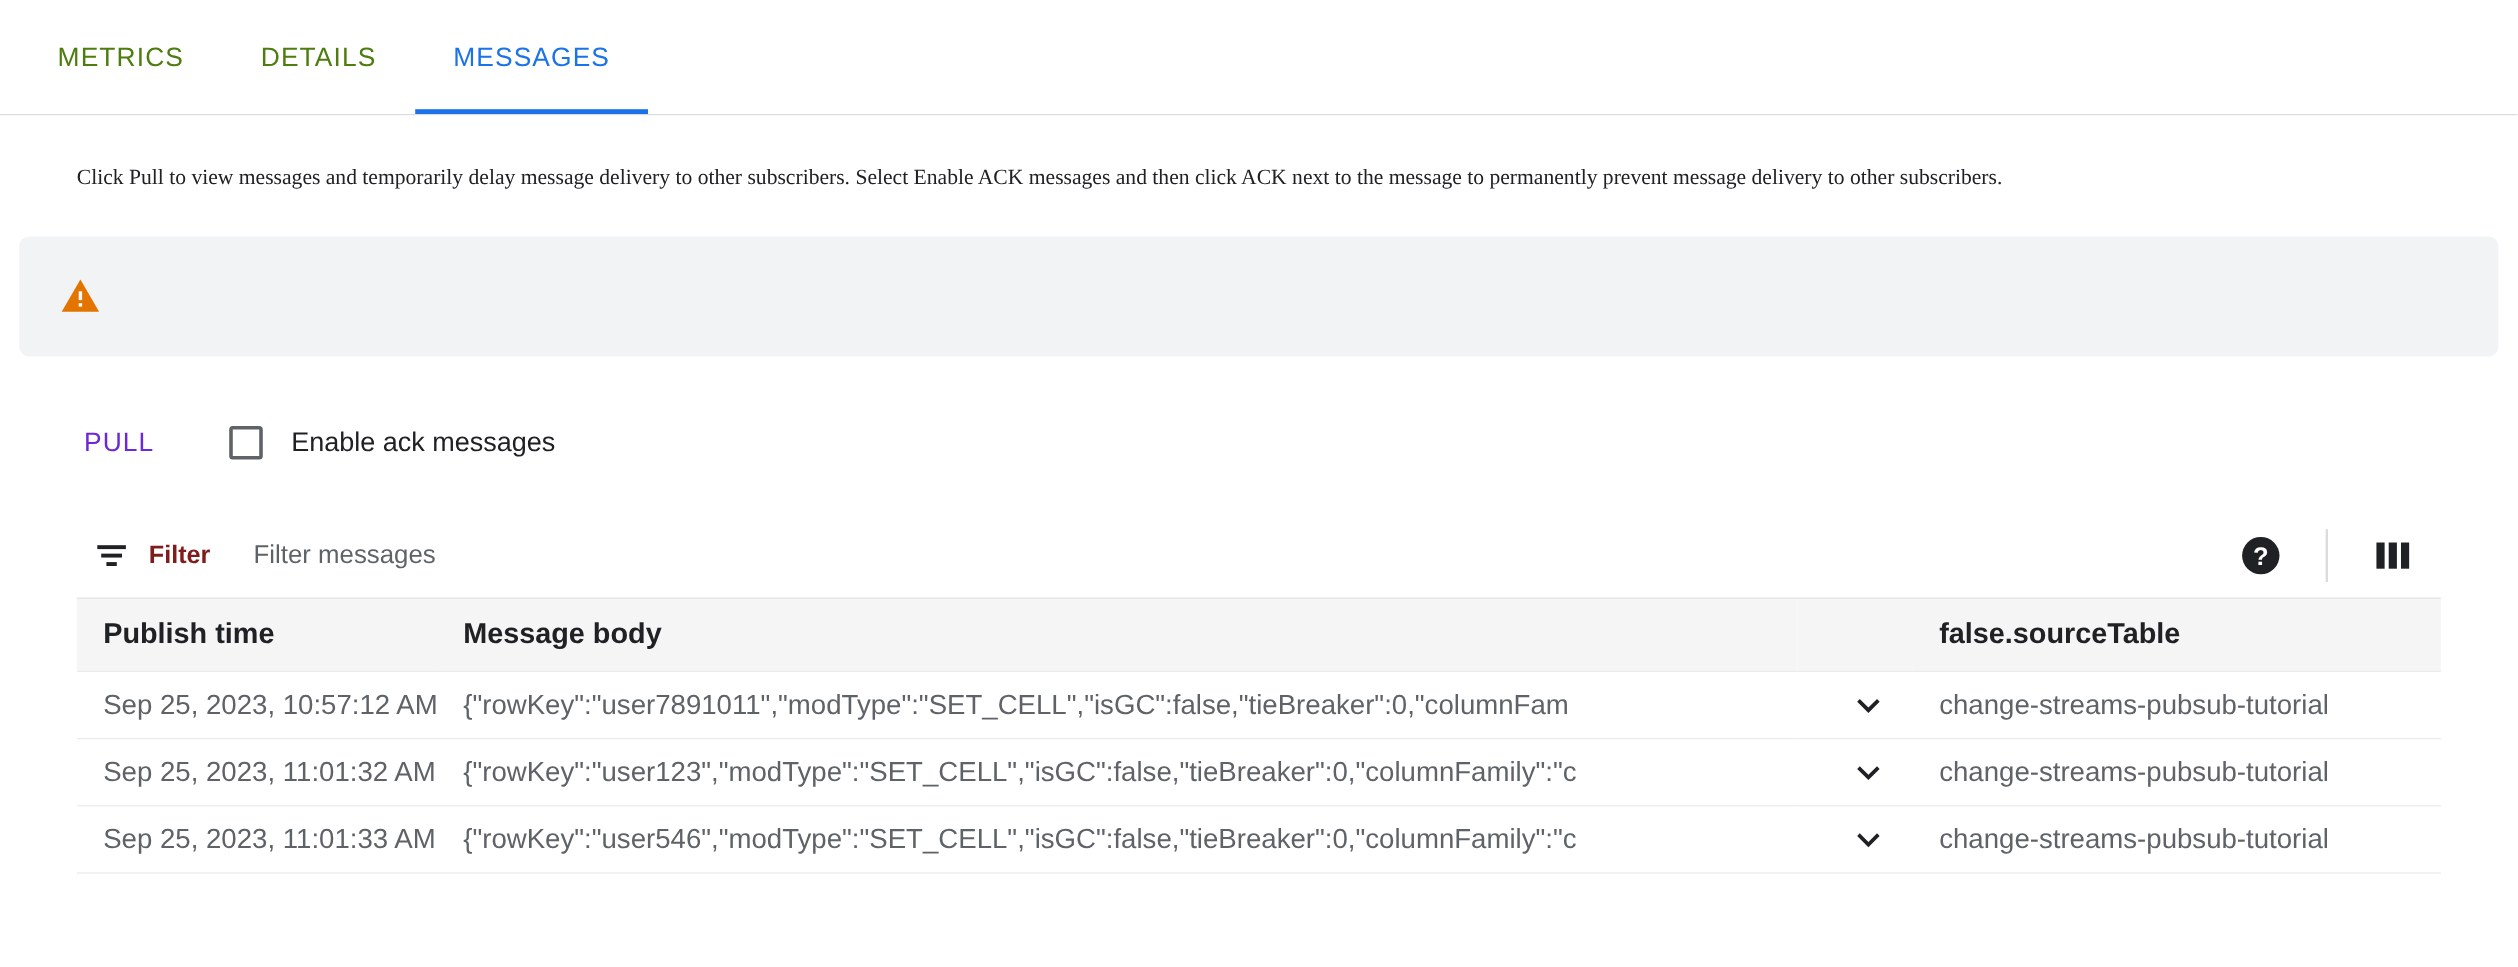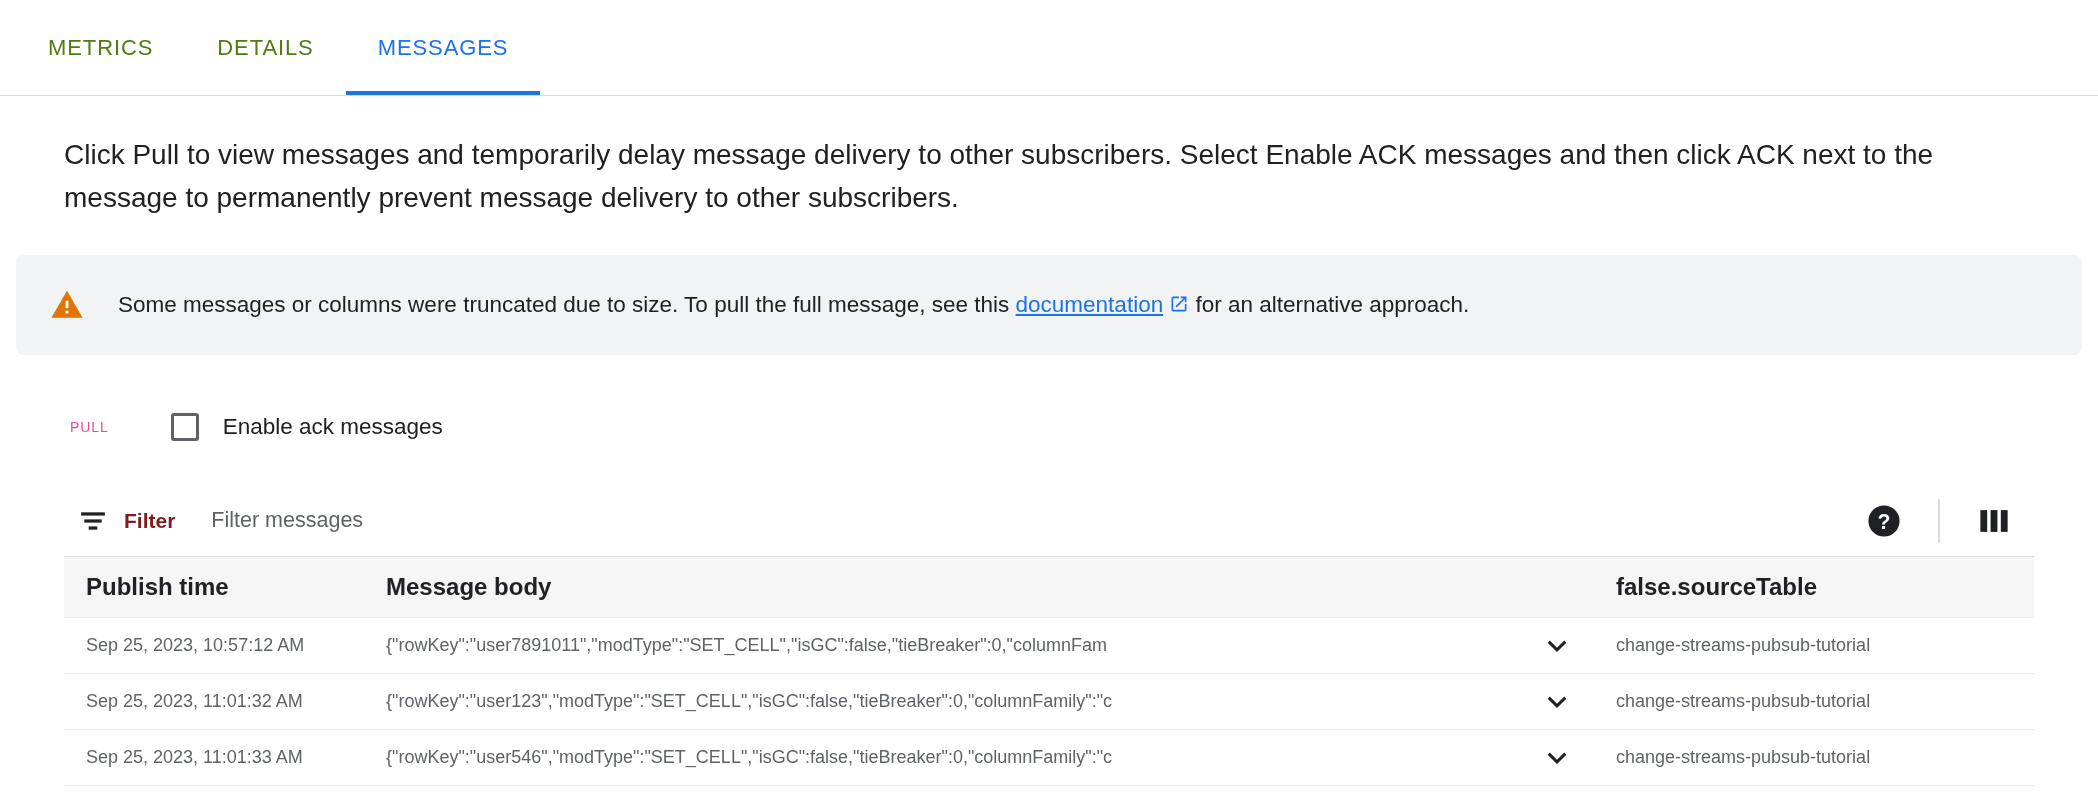--- a/index.html
+++ b/index.html
@@ -44,24 +44,25 @@
     content: "";
     position: absolute;
     left: 0; right: 0; bottom: 0;
     height: 4px;
     background: #1a73e8;
   }
 
   
   .intro {
     margin: 38px 64px 0 64px;
-    font-size: 28px;
+    font-size: 18px;
     line-height: 1.52;
     color: #202124;
     max-width: 1900px;
+    font-family: Liberation Serif, serif;
   }
 
   
   .banner {
     margin: 36px 16px 0 16px;
     background: #f1f3f4;
     border-radius: 8px;
     height: 100px;
     display: flex;
     align-items: center;
@@ -91,24 +92,24 @@
 
   
   .pullrow {
     display: flex;
     align-items: center;
     margin: 46px 0 0 0;
     padding-left: 64px;
     height: 52px;
   }
   .pull-btn {
-    font-size: 14px;
+    font-size: 22px;
     font-weight: 500;
     letter-spacing: 0.9px;
-    color: #ec4899;
+    color: #6d28d9;
     background: transparent;
     border: none;
     padding: 10px 6px;
     cursor: pointer;
     font-family: inherit;
   }
   .ack-wrap {
     display: flex;
     align-items: center;
     margin-left: 56px;
@@ -179,21 +180,21 @@
     text-align: left;
     font-size: 24px;
     font-weight: 700;
     color: #202124;
     height: 60px;
     padding: 0 0 0 22px;
     border-bottom: 1px solid #e8eaed;
   }
   table.msgs tbody td {
     height: 56px;
-    font-size: 18px;
+    font-size: 23px;
     color: #5f6368;
     padding: 0 0 0 22px;
     border-bottom: 1px solid #e8eaed;
     white-space: nowrap;
     overflow: hidden;
   }
   .col-time    { width: 300px; }
   .col-body    { width: auto; }
   .col-chev    { width: 96px; }
   .col-source  { width: 440px; }
@@ -213,27 +214,20 @@
 </div>
 
 <p class="intro">Click Pull to view messages and temporarily delay message delivery to other subscribers. Select Enable ACK messages and then click ACK next to the message to permanently prevent message delivery to other subscribers.</p>
 
 <div class="banner">
   <svg class="warn-icon" viewBox="0 0 24 24">
     <path d="M1 21h22L12 2 1 21z" fill="#e37400"></path>
     <rect x="11" y="9" width="2" height="5.2" fill="#ffffff"></rect>
     <rect x="11" y="16" width="2" height="2" fill="#ffffff"></rect>
   </svg>
-  <div class="banner-text">
-    <span>Some messages or columns were truncated due to size. To pull the full message, see this</span>
-    <a class="doc-link" href="#">documentation</a><svg class="ext-icon" width="20" height="20" viewBox="0 0 24 24">
-        <path d="M19 19H5V5h7V3H5a2 2 0 0 0-2 2v14a2 2 0 0 0 2 2h14a2 2 0 0 0 2-2v-7h-2v7zM14 3v2h3.6l-9.8 9.8 1.4 1.4L19 6.4V10h2V3h-7z" fill="#1a73e8"></path>
-      </svg>
-    <span>for an alternative approach.</span>
-  </div>
 </div>
 
 <div class="pullrow">
   <button class="pull-btn">PULL</button>
   <label class="ack-wrap">
     <span class="checkbox"></span>
     <span class="ack-label">Enable ack messages</span>
   </label>
 </div>
 

